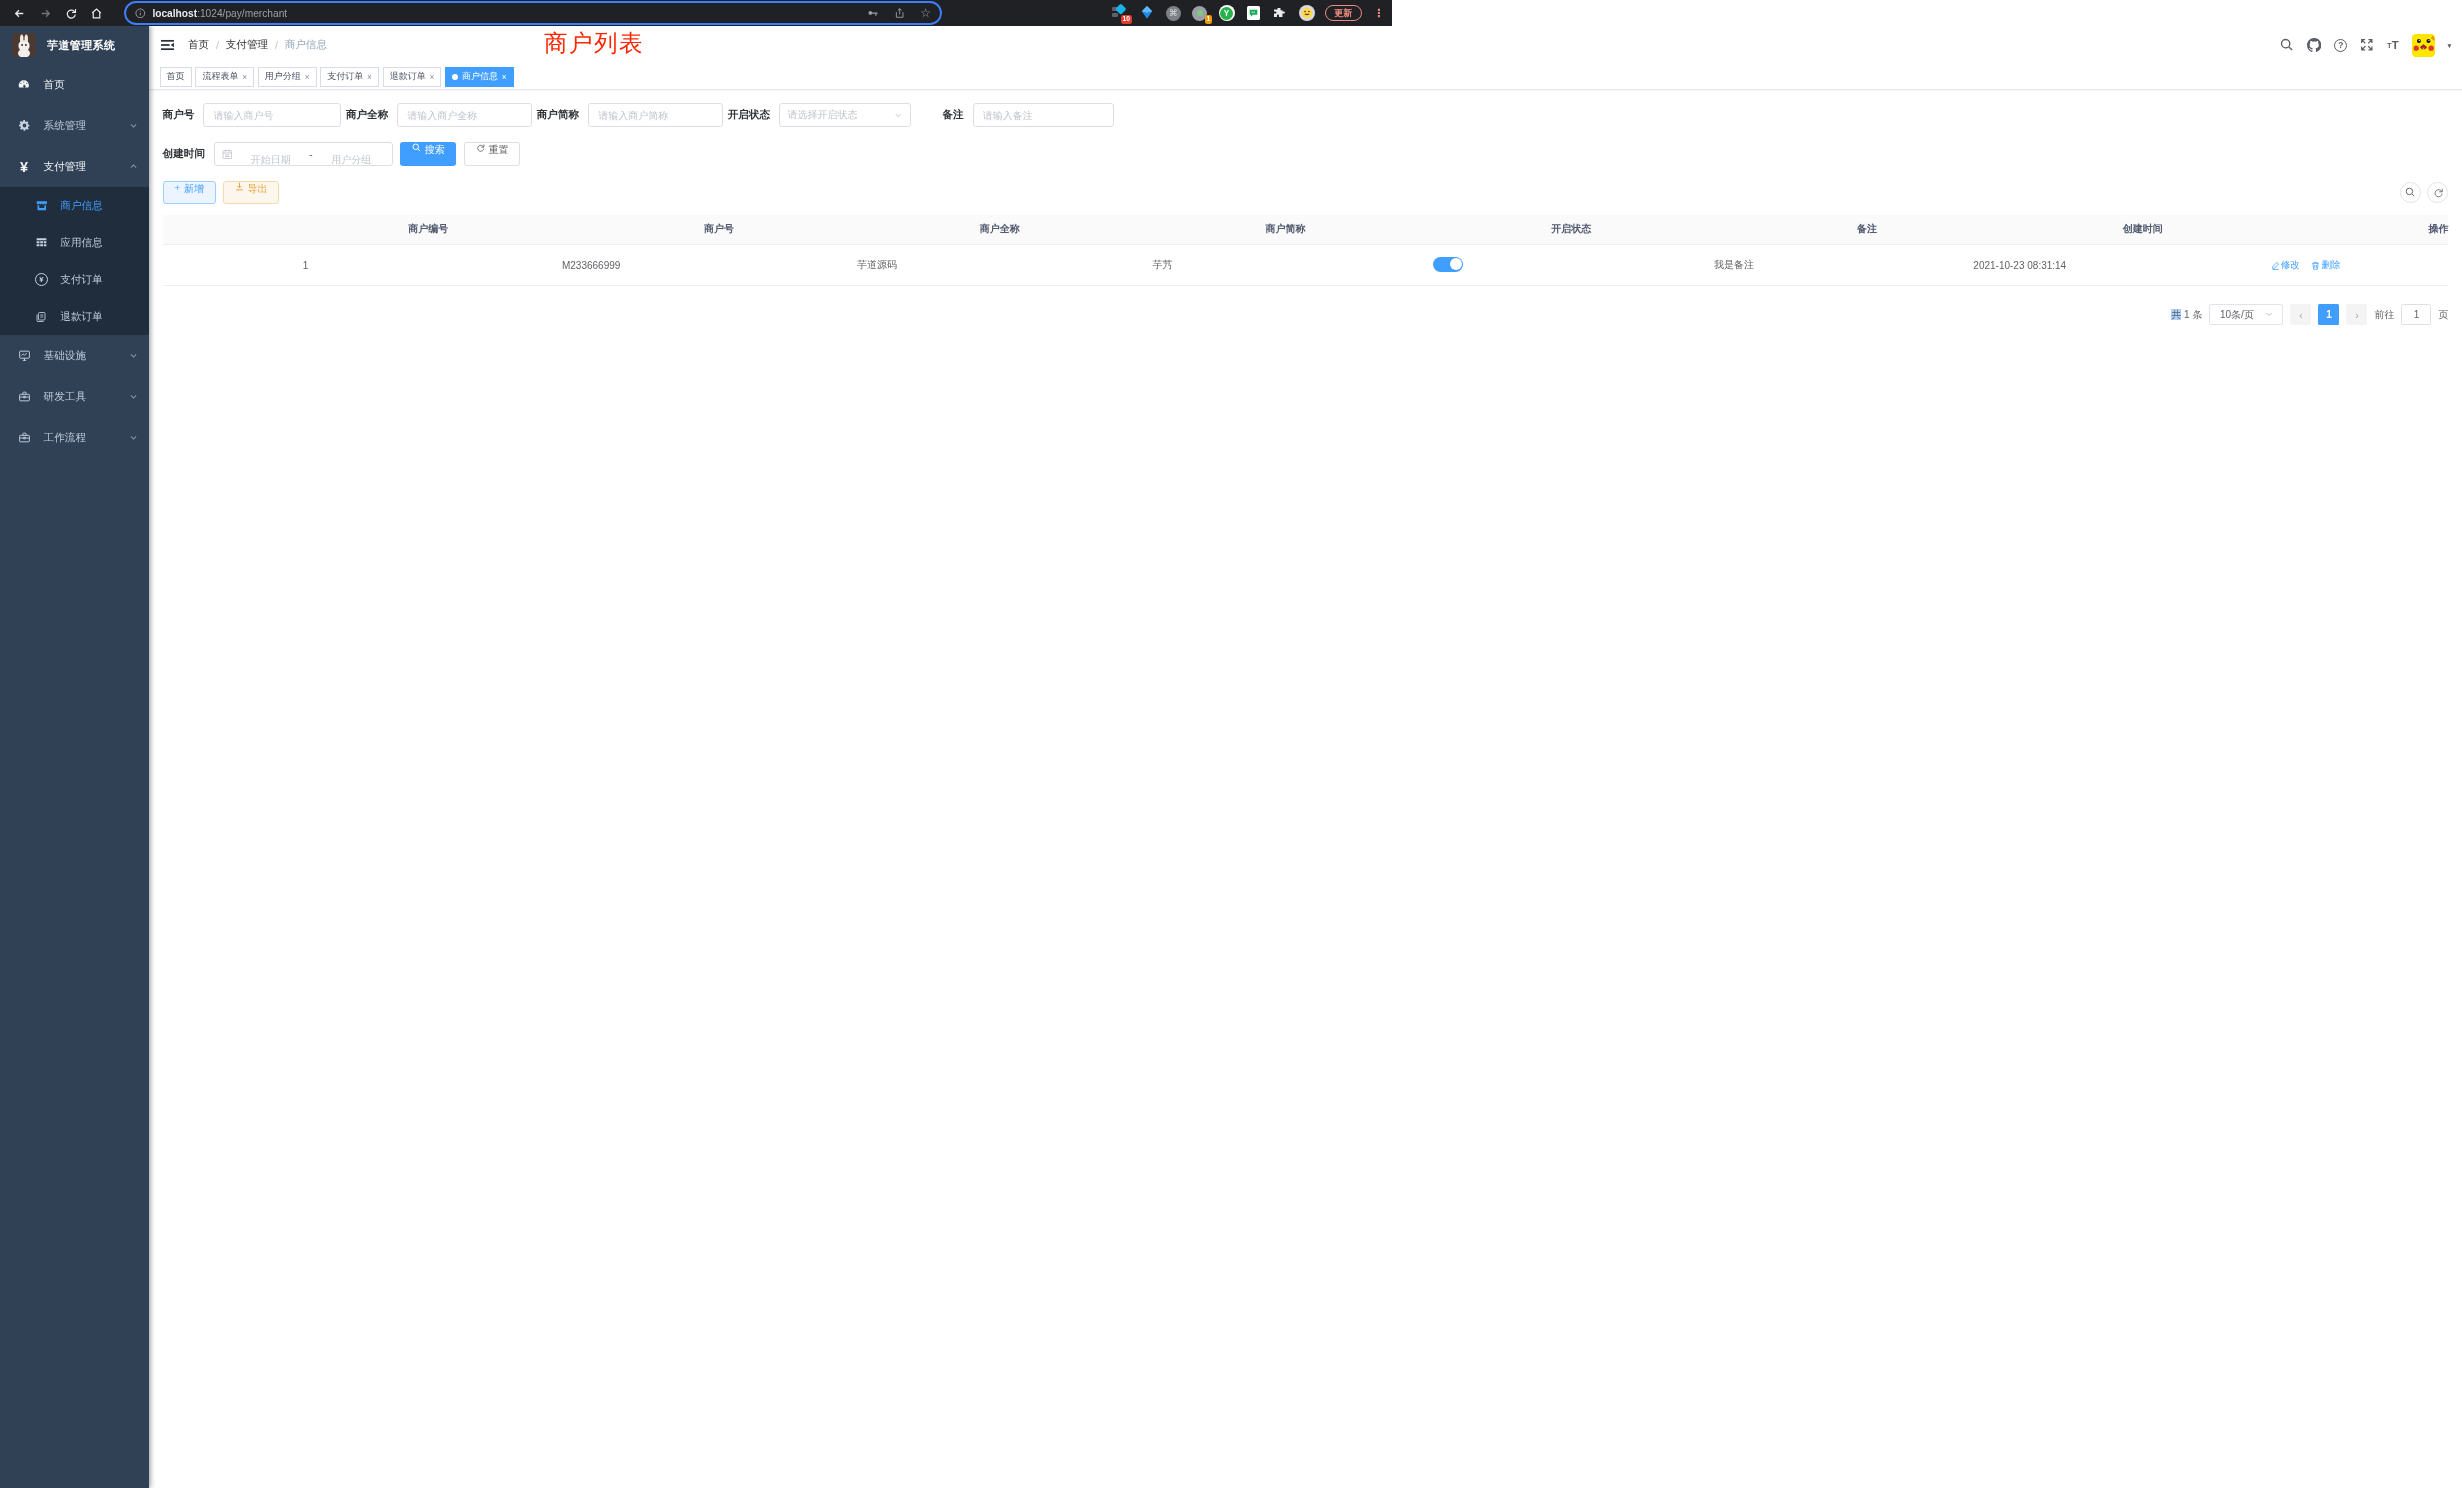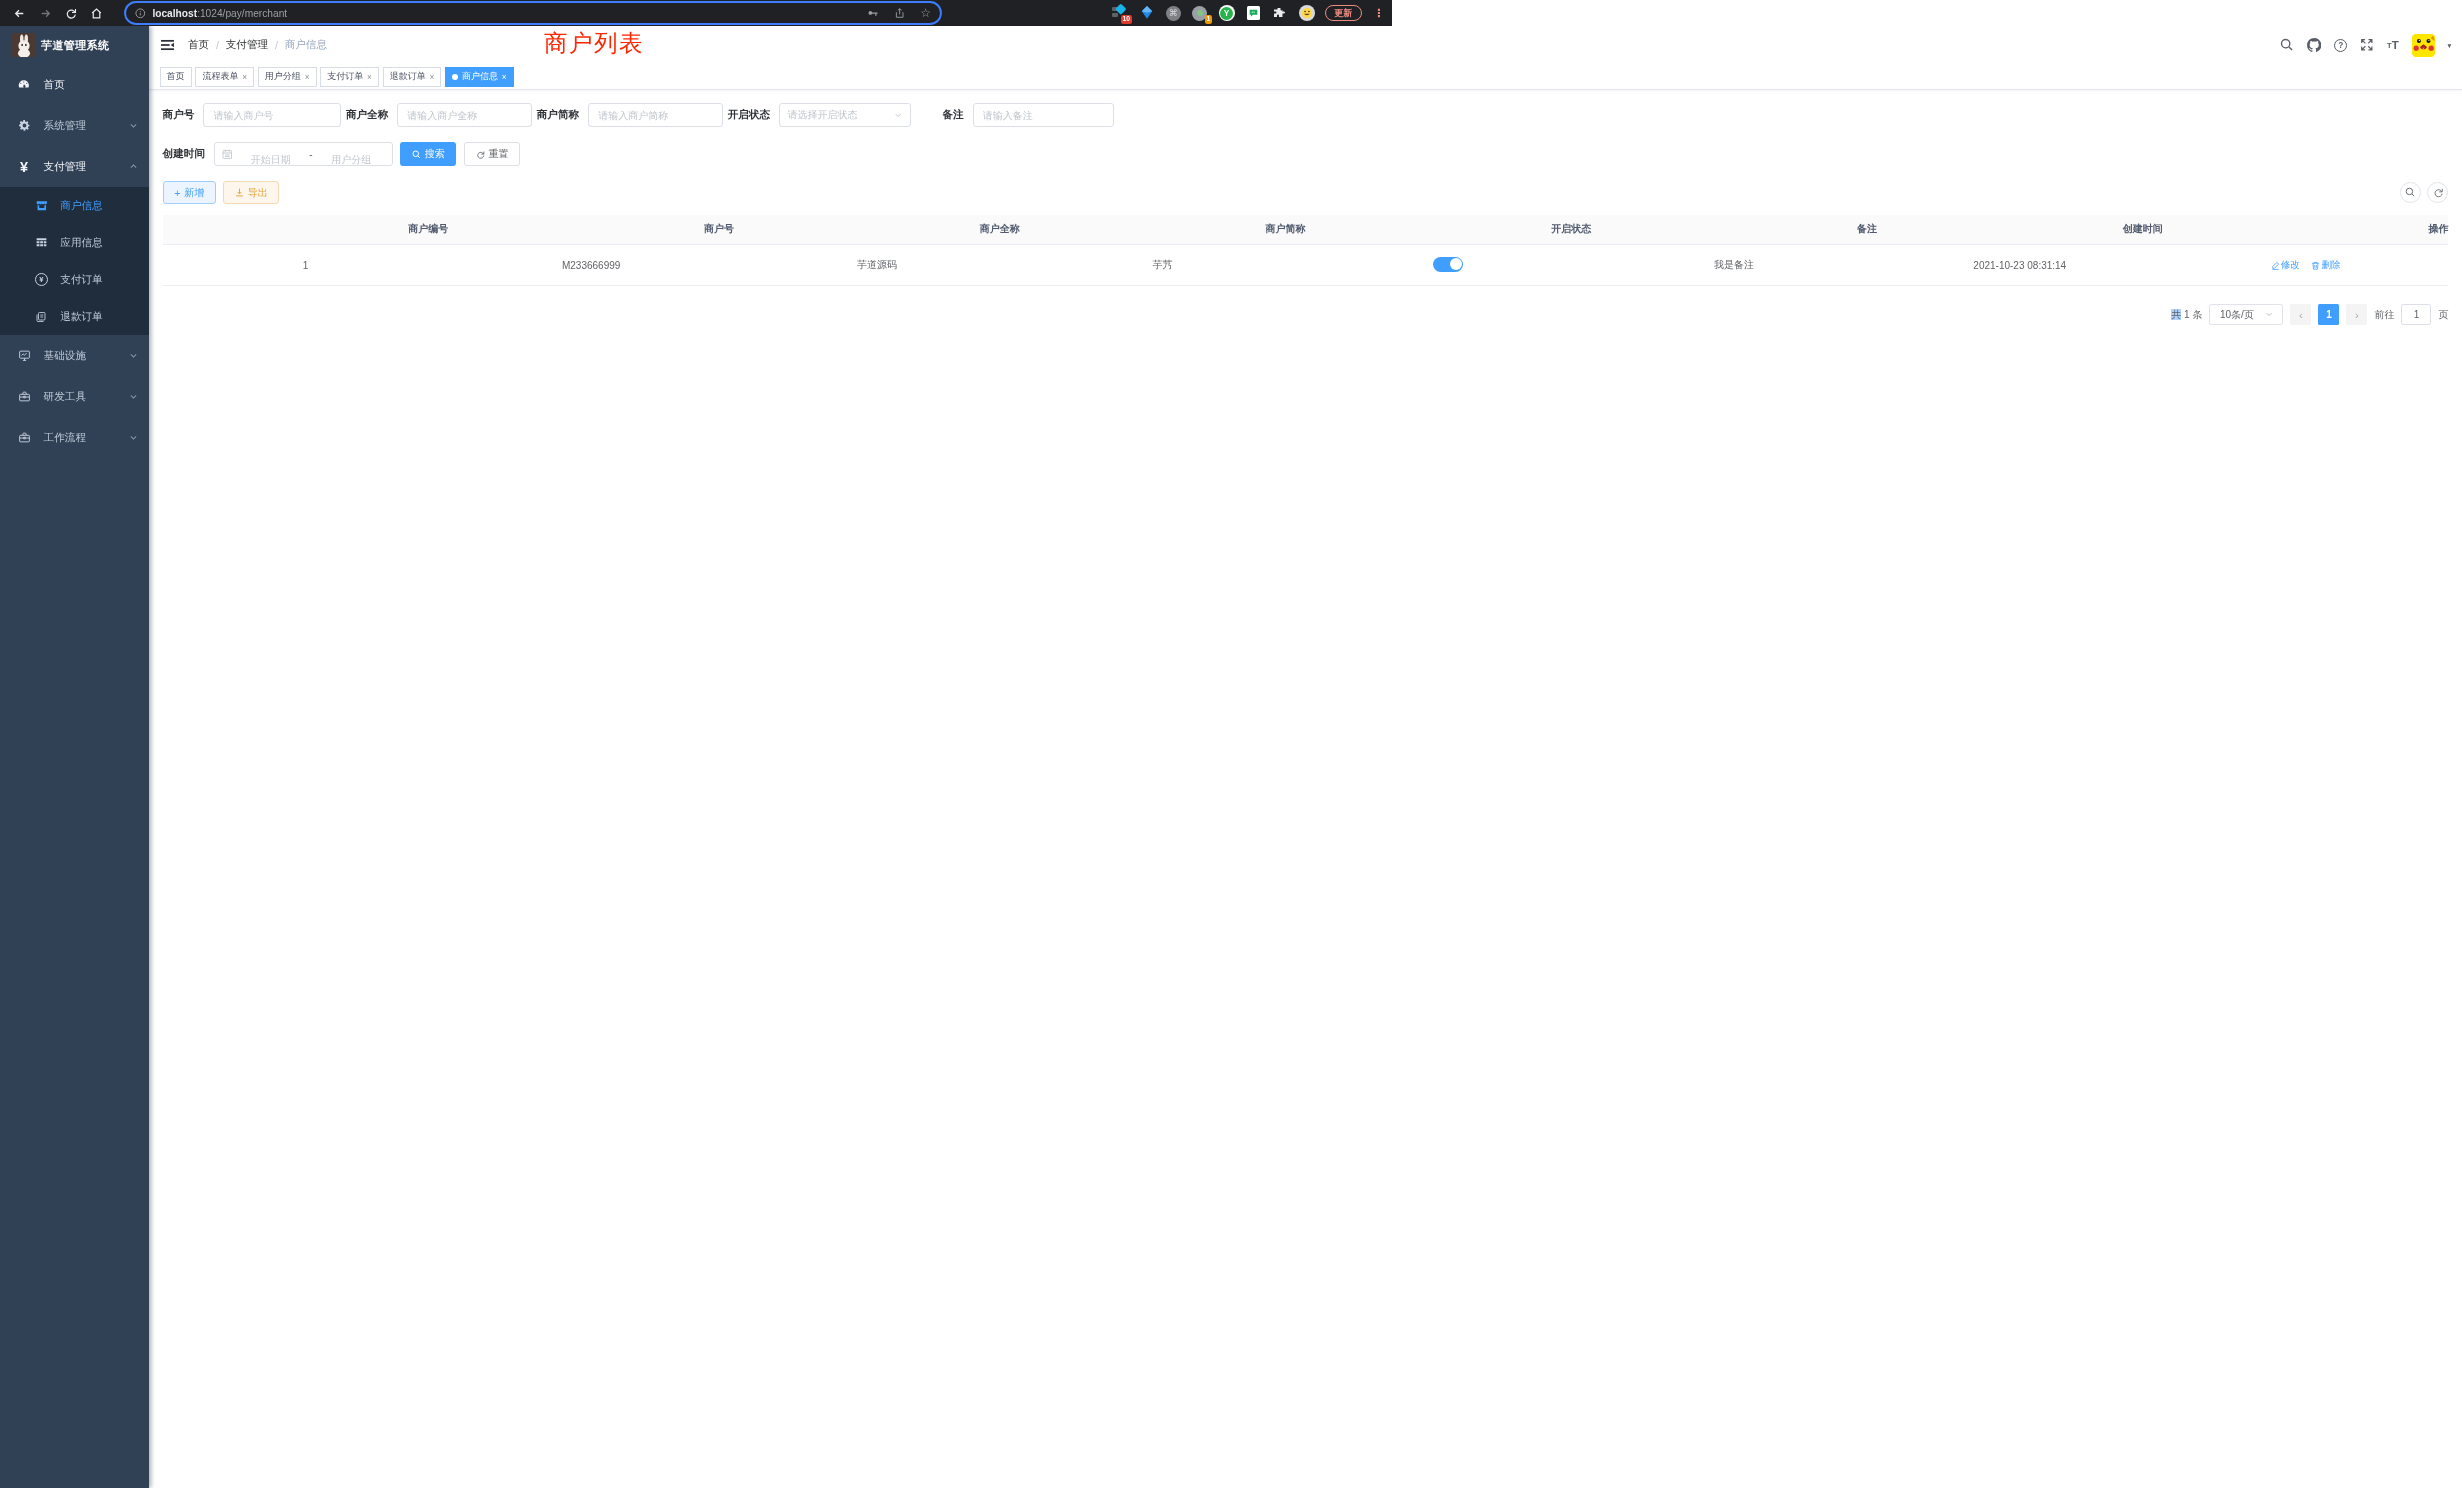--- a/index.html
+++ b/index.html
@@ -26,21 +26,21 @@
   .badge.red { background:#e23b2e; }
   .badge.orange { background:#f29900; }
   .circle-ic { border-radius:50%; display:flex; align-items:center; justify-content:center; }
   .update-pill { height:16.7px; padding:0 8.3px; border:1.1px solid #ee8b80; border-radius:9px; color:#ee8b80;
     font-size:9px; font-weight:700; display:flex; align-items:center;text-align:center; }
   .bdots { color:#ee8b80; font-size:11.4px; font-weight:700; padding:0 1.5px; }
 
   
   .sidebar { position:absolute; left:0; top:26px; width:149px; bottom:0; background:#304156;
     box-shadow:1.5px 0 4.5px rgba(0,21,41,.35); z-index:10; }
-  .logo { height:38px; display:flex; align-items:center; padding-left:12px; gap:5px; }
+  .logo { height:38px; display:flex; align-items:center; padding-left:12px; gap:11px; }
   .logo .logo-img { width:24px; height:24px; border-radius:2.3px; background:#4a3f3b; overflow:hidden; flex:none; }
   .logo .title { color:#fff; font-size:11px; font-weight:700; letter-spacing:0.4px; }
   .mitem { height:41px; display:flex; align-items:center; padding:0 10.6px 0 15px; color:#bfcbd9; font-size:10.6px; cursor:pointer; }
   .mitem .mico { width:18px; margin-right:10.6px; display:flex; justify-content:center; color:#c8d2e0; }
   .mitem .mlabel { flex:1; }
   .mitem.bright, .mitem.bright .mico { color:#f4f6fa; }
   .chev { color:#8594a8; }
   .submenu { background:#1f2d3d; }
   .smitem { height:37px; display:flex; align-items:center; padding-left:33px; color:#bfcbd9; font-size:10.6px; cursor:pointer; }
   .smitem .mico { width:16.7px; margin-right:10.6px; display:flex; justify-content:center; color:#c8d2e0; }
@@ -79,22 +79,22 @@
   .fitem { display:flex; align-items:center; margin-right:4.5px; }
   .flabel { font-size:10.6px; font-weight:700; color:#2f3337; padding-right:9px; white-space:nowrap; }
   .finput { height:24px; border:0.8px solid #dcdfe6; border-radius:3px; padding:0 9px; font-size:10px; color:#606266;
     font-family:inherit; }
   .finput::placeholder { color:#bfc4cc; }
   .fselect { height:24px; border:0.8px solid #dcdfe6; border-radius:3px; padding:0 7.6px; font-size:10px; color:#bfc4cc;
     display:flex; align-items:center; justify-content:space-between; cursor:pointer; }
   .daterange { width:179px; height:24px; border:0.8px solid #dcdfe6; border-radius:3px; display:flex; align-items:center;
     padding:0 6.8px; gap:4.5px; color:#bfc4cc; font-size:10px; }
   .daterange .dpart { flex:1; text-align:center;margin-top:11px; }
-  .btn { height:24px; border-radius:3px; font-size:10px; display:inline-flex; align-items:center; justify-content:center;
-    gap:3.8px; cursor:pointer; border:0.8px solid transparent; padding:0 10.6px; font-family:Liberation Sans, sans-serif; }
+  .btn { height:24px; border-radius:3px; font-size:10px; display:inline-flex; align-items:flex-start; justify-content:center;
+    gap:3.8px; cursor:pointer; border:0.8px solid transparent; padding:0 10.6px; font-family:Liberation Serif, serif; }
   .btn-primary { background:#409eff; color:#fff; }
   .btn-plain { background:#fff; border-color:#dcdfe6; color:#606266; }
   .btn-blue-plain { background:#ecf5ff; border-color:#a0cfff; color:#409eff; height:23px; }
   .btn-warn-plain { background:#fdf6ec; border-color:#f5dab1; color:#e6a23c; height:23px; }
   .toolrow { display:flex; align-items:center; margin:0 0 10.6px 0; }
   .toolrow .spacer { flex:1; }
   .cbtn { width:21px; height:21px; border:0.8px solid #e0e3e9; border-radius:50%; display:flex; align-items:center;
     justify-content:center; color:#5f6368; margin-left:6.8px; cursor:pointer; background:#fff; }
 
   table.grid { width:100%; border-collapse:collapse; table-layout:fixed; }

